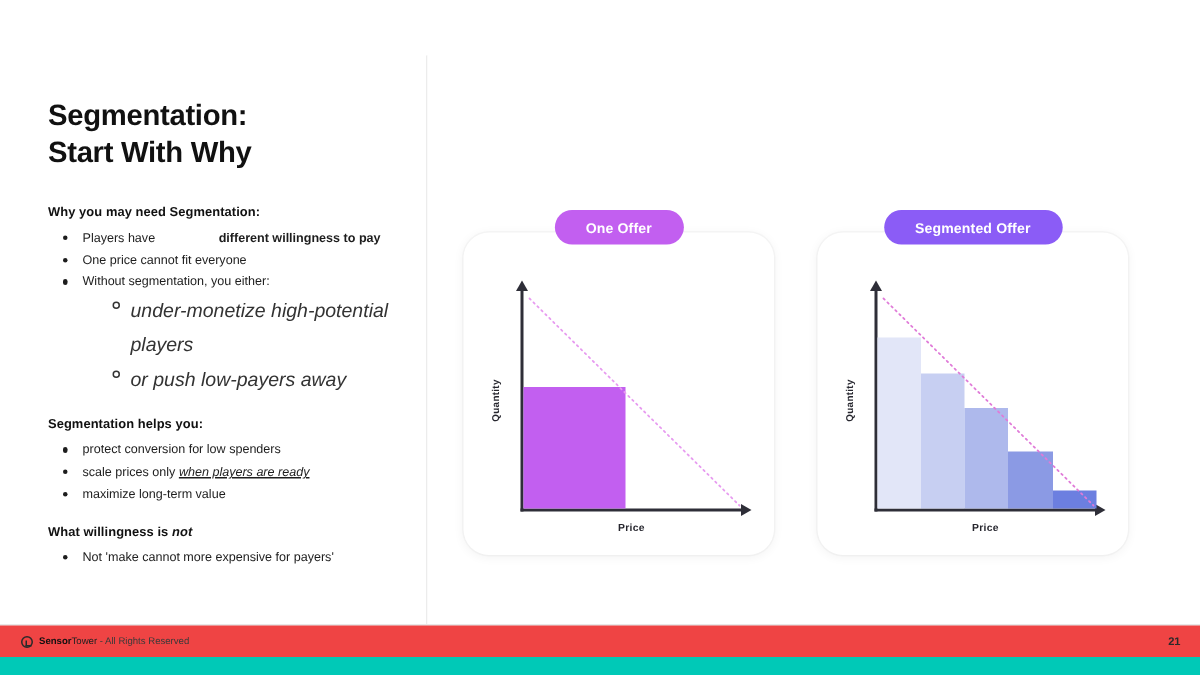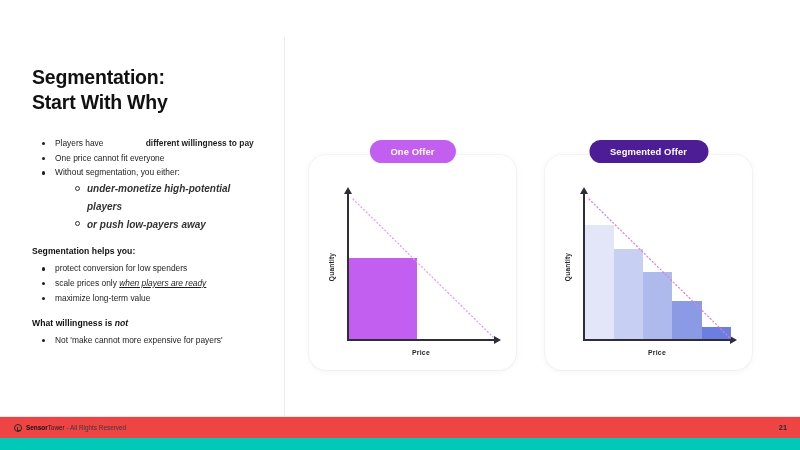--- a/index.html
+++ b/index.html
@@ -75,25 +75,24 @@
   }
 
   ul.subbullets {
     list-style: none;
     margin: 0 0 0 16px;
     padding: 0;
   }
   ul.subbullets > li {
     position: relative;
     padding-left: 16px;
-    font-size: 10px;
+    font-size: 13px;
     line-height: 1.78;
     font-style: italic;
     color: #333333;
-    font-weight: bold;
   }
   ul.subbullets > li::before {
     content: "";
     position: absolute;
     left: 4px;
     top: 5.5px;
     width: 3.2px;
     height: 3.2px;
     border-radius: 50%;
     border: 0.9px solid #333333;
@@ -282,20 +281,21 @@
 </head>
 <body>
 
 <div class="slide">
 
   <div class="left-col">
 
     <div class="title">Segmentation:
 Start With Why</div>
 
+    <div class="section-head">Why you may need Segmentation:</div>
     <ul class="bullets">
       <li><span>Players have </span><span class="b">different willingness to pay</span></li>
       <li><span>One price cannot fit everyone</span></li>
       <li><span>Without segmentation, you either:</span>
         <ul class="subbullets">
           <li>under-monetize high-potential players</li>
           <li>or push low-payers away</li>
         </ul>
       </li>
     </ul>
@@ -358,21 +358,21 @@
             </div>
 
             <svg class="demand-line" viewBox="0 0 148 148">
               <line x1="6" y1="6" x2="146" y2="144" stroke="#E07BD8" stroke-width="1.2" stroke-dasharray="1.1 2.6" stroke-linecap="round"></line>
             </svg>
 
             <div class="label-y">Quantity</div>
             <div class="label-x">Price</div>
           </div>
         </div>
-        <div class="pill pill-seg" style="background: #4c1d95;">Segmented Offer</div>
+        <div class="pill pill-seg" style="background: #8b5cf6;">Segmented Offer</div>
       </div>
 
     </div>
   </div>
 
   <div class="footer">
     <div class="brand">
       <span class="brand-logo"></span>
       <span><span class="brand-bold">Sensor</span><span class="brand-light">Tower</span><span class="brand-rest"> - All Rights Reserved</span></span>
     </div>

